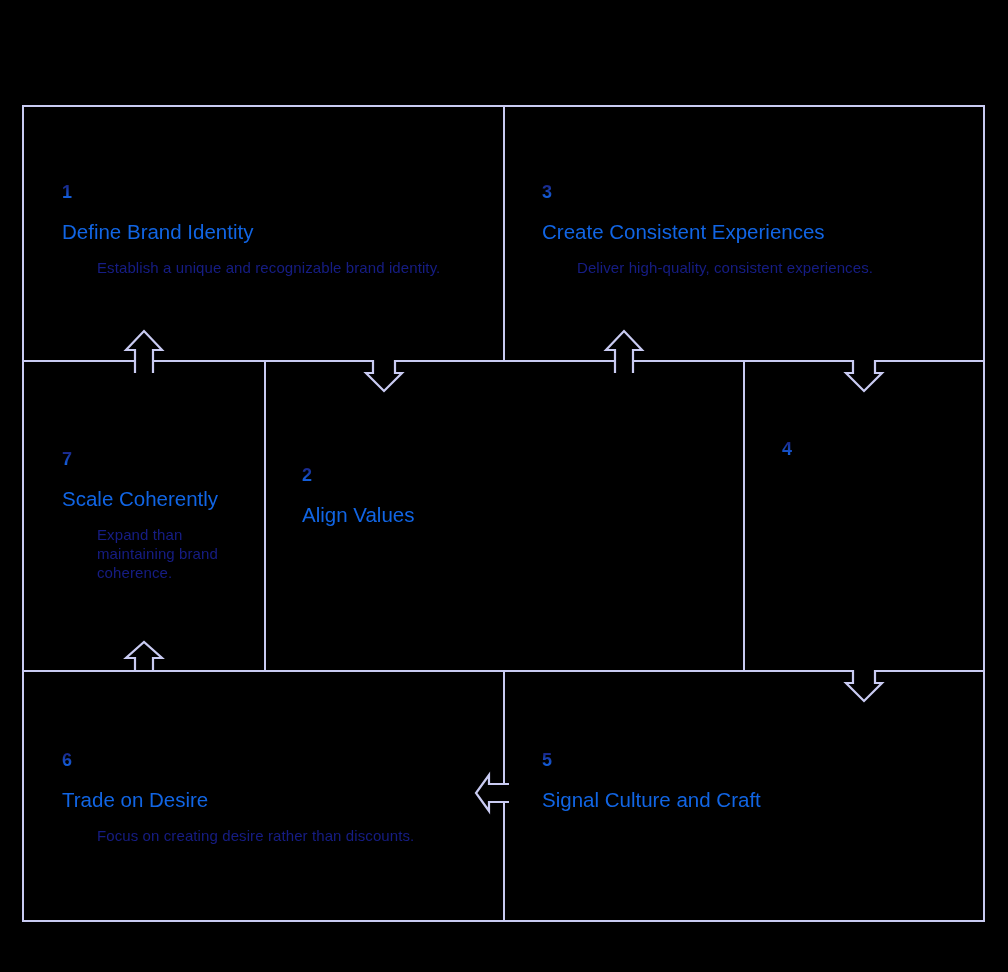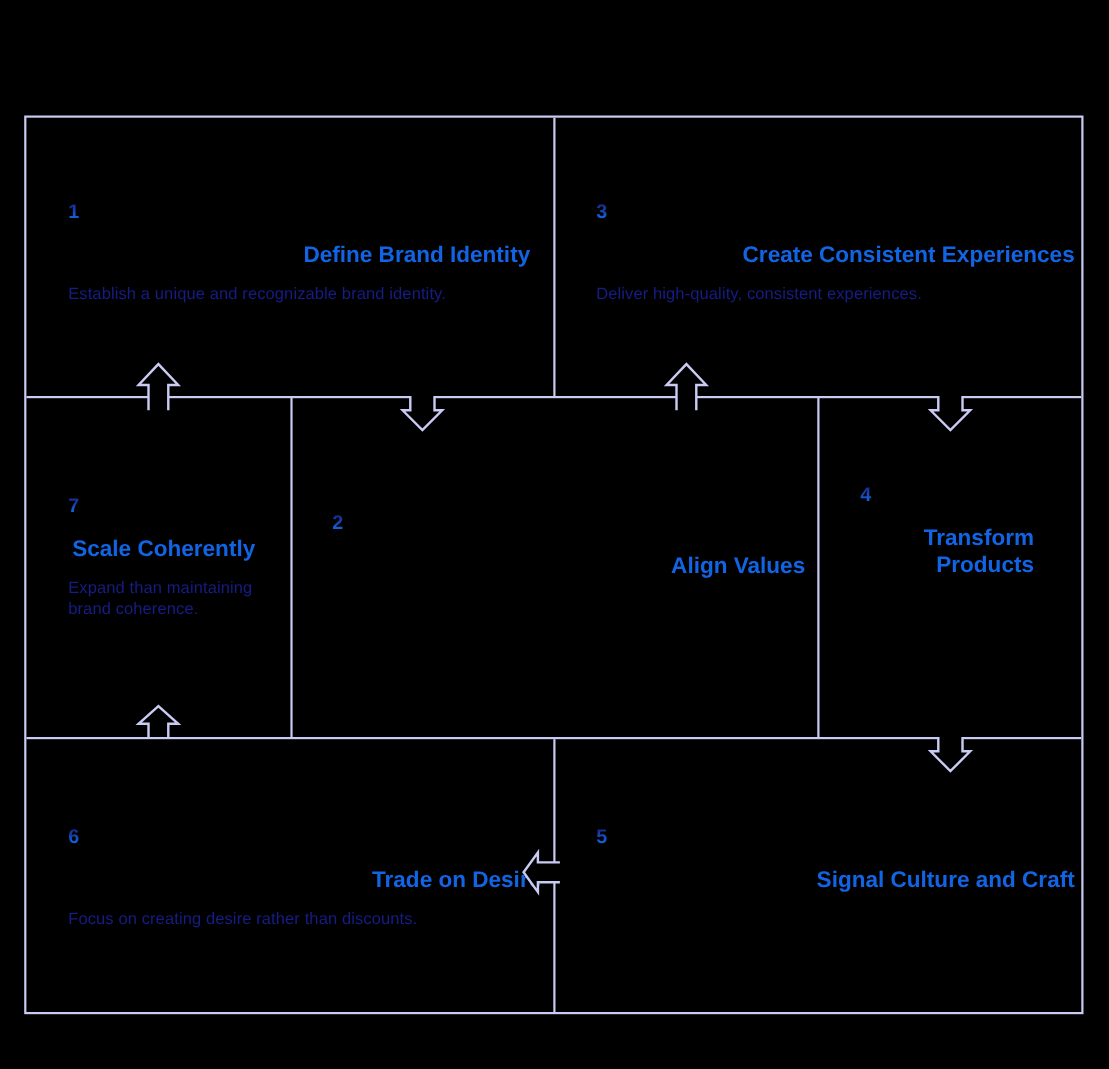--- a/index.html
+++ b/index.html
@@ -30,29 +30,29 @@
   }
   @supports ((background-clip:text) or (-webkit-background-clip:text)){
     .num{
       display:inline-block;
       background:linear-gradient(180deg,var(--num-top) 15%,var(--num-bottom) 85%);
       -webkit-background-clip:text;background-clip:text;
       color:transparent;-webkit-text-fill-color:transparent;
     }
   }
   .title{
-    font-size:20.5px;font-weight:700;line-height:25px;
+    font-size:20.5px;font-weight:400;line-height:25px;
     color:var(--title);
     margin:16px 0 14px 0;
-    text-align:right;
   }
   .desc{
     font-size:15px;font-weight:400;line-height:19px;
     color:var(--desc);
     letter-spacing:.1px;
+    margin-left:35px;
   }
   svg.arrow{position:absolute;overflow:visible;}
 </style>
 </head>
 <body>
 
 <div id="stage">
 
   <div class="frame"></div>
   <div class="gline" style="left:503px;top:107px;width:2px;height:253px;"></div>
@@ -80,21 +80,20 @@
     <div class="desc">Expand than maintaining brand coherence.</div>
   </div>
 
   <div class="box" style="left:302px;top:464px;width:430px;">
     <div class="num">2</div>
     <div class="title">Align Values</div>
   </div>
 
   <div class="box" style="left:782px;top:438px;width:158px;">
     <div class="num">4</div>
-    <div class="title">Transform Products</div>
   </div>
 
   <div class="box" style="left:62px;top:749px;width:430px;">
     <div class="num">6</div>
     <div class="title">Trade on Desire</div>
     <div class="desc">Focus on creating desire rather than discounts.</div>
   </div>
 
   <div class="box" style="left:542px;top:749px;width:435px;">
     <div class="num">5</div>

